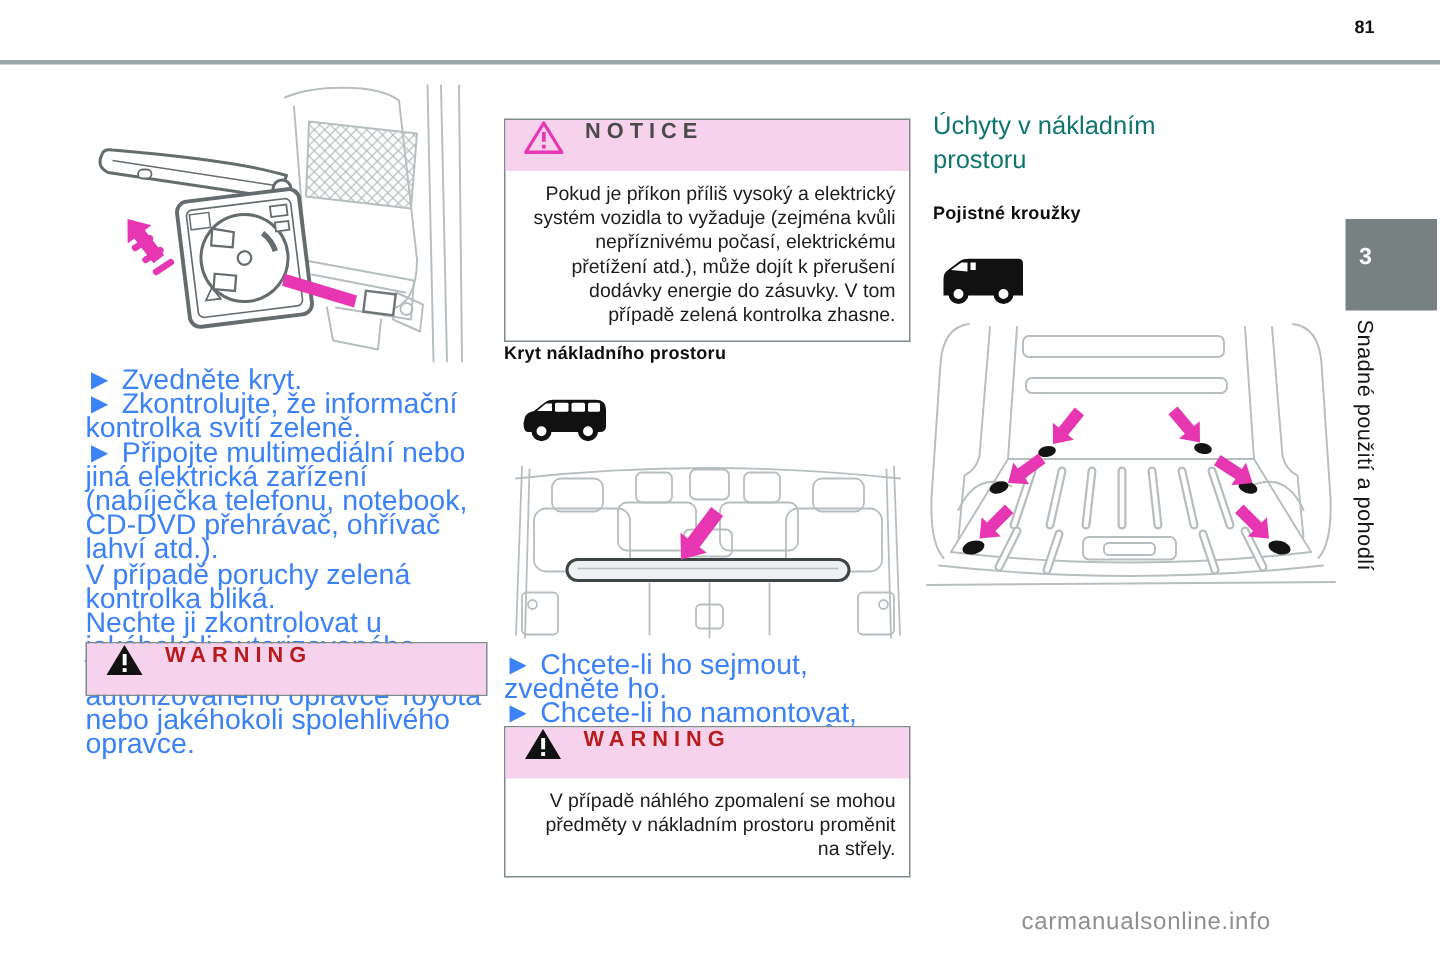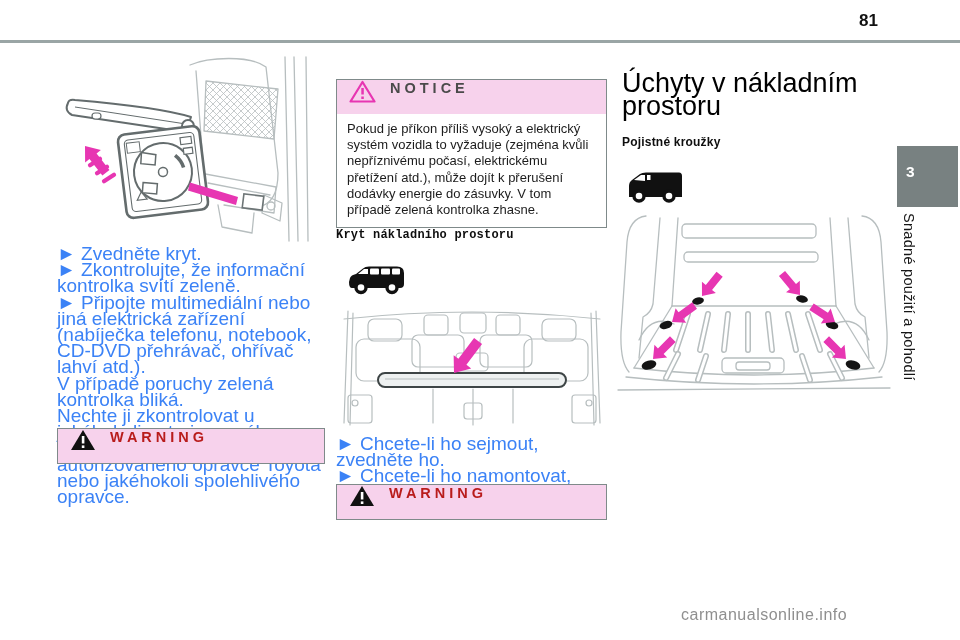--- a/index.html
+++ b/index.html
@@ -2,29 +2,29 @@
 <html><head>
 <meta charset="utf-8">
 <style>
   html,body{margin:0;padding:0;}
   body{
     width:960px;height:640px;position:relative;background:#ffffff;
     font-family:"Liberation Sans","DejaVu Sans",sans-serif;color:#1c1c1c;overflow:hidden;
   }
   .abs{position:absolute;}
   .toprule{position:absolute;left:0;top:40px;width:960px;height:2.5px;background:#9aa5a5;}
-  .pagenum{position:absolute;left:859px;top:11px;font-size:17px;font-weight:700;color:#111;}
+  .pagenum{position:absolute;left:903px;top:11px;font-size:12px;font-weight:700;color:#111;}
   .steps{position:absolute;font-size:19px;line-height:16.2px;white-space:pre-line;color:#3b82f6;}
   .h2{position:absolute;font-size:12px;font-weight:700;color:#0e0e0e;letter-spacing:0.2px;}
-  .h1gray{position:absolute;font-size:27px;line-height:23px;color:#000000;white-space:pre-line;}
+  .h1gray{position:absolute;font-size:17px;line-height:23px;color:#0f766e;white-space:pre-line;}
   .alert{position:absolute;border:1.3px solid #7f8a8a;background:#fff;box-sizing:border-box;}
   .alert .head{background:#f7d2ec;height:34px;display:flex;align-items:flex-start;padding:0 12px;gap:14px;}
   .alert .title{font-size:14.5px;font-weight:700;letter-spacing:4px;color:#b91c1c;}
   .alert.notice .title{color:#4a4a4a;}
-  .alert .body{padding:7px 9px 9px 10px;font-size:13px;line-height:16.2px;white-space:pre-line;color:#1c1c1c;}
+  .alert .body{padding:7px 9px 9px 10px;font-size:13px;line-height:16.2px;white-space:pre-line;color:#1c1c1c;text-align:right;}
   .chapter-tab{position:absolute;left:897px;top:146px;width:61px;height:61px;background:#788181;}
   .chapter-tab span{color:#fff;font-weight:700;font-size:15.5px;position:absolute;left:9px;top:17px;}
   .side-label{position:absolute;left:901px;top:213px;writing-mode:vertical-rl;font-size:14.5px;color:#161616;letter-spacing:0.3px;}
   .watermark{position:absolute;left:681px;top:606px;font-size:16px;color:#8f8f8f;letter-spacing:0.5px;}
   svg{display:block;}
 </style>
 </head>
 <body>
 
 <div class="toprule"></div>
@@ -112,21 +112,21 @@
     <svg width="27" height="23" viewBox="0 0 27 23">
       <polygon points="13.5,2 25.5,21.5 1.5,21.5" fill="none" stroke="#e736b2" stroke-width="2.2" stroke-linejoin="round"></polygon>
       <rect x="12.3" y="8" width="2.5" height="6.5" fill="#e736b2"></rect>
       <rect x="12.3" y="16.5" width="2.5" height="2.5" fill="#e736b2"></rect>
     </svg>
     <span class="title">NOTICE</span>
   </div>
   <div class="body">Pokud je příkon příliš vysoký a elektrický systém vozidla to vyžaduje (zejména kvůli nepříznivému počasí, elektrickému přetížení atd.), může dojít k přerušení dodávky energie do zásuvky. V tom případě zelená kontrolka zhasne.</div>
 </div>
 
-<div class="h2" style="left:336px;top:228px;font-family:Liberation Mono, monospace;">Kryt nákladního prostoru</div>
+<div class="h2" style="left:336px;top:228px;">Kryt nákladního prostoru</div>
 
 <div class="abs" style="left:348px;top:265px;">
   <svg width="57" height="30" viewBox="0 0 57 30">
     <path d="M4,23 Q1,23 1,17 L2,13 Q3,10 8,9 L15,3.5 Q17,1.5 21,1.5 L49,1.5 Q56,1.5 56,8 L56,19 Q56,23 52,23 Z" fill="#111"></path>
     <path d="M10,9 L16,4 L20,4 L20,9 Z" fill="#fff"></path>
     <rect x="22" y="3.5" width="9" height="6" rx="1" fill="#fff"></rect>
     <rect x="33" y="3.5" width="9" height="6" rx="1" fill="#fff"></rect>
     <rect x="44" y="3.5" width="8" height="6" rx="1" fill="#fff"></rect>
     <circle cx="13" cy="22.5" r="5" fill="#fff" stroke="#111" stroke-width="3.4"></circle>
     <circle cx="44" cy="22.5" r="5" fill="#fff" stroke="#111" stroke-width="3.4"></circle>
@@ -173,20 +173,21 @@
 
 <div class="alert" style="left:336px;top:484px;width:271px;">
   <div class="head">
     <svg width="26" height="22" viewBox="0 0 26 22">
       <polygon points="13,1 25,21 1,21" fill="#111"></polygon>
       <rect x="11.8" y="7" width="2.6" height="7.5" fill="#fff"></rect>
       <rect x="11.8" y="16.4" width="2.6" height="2.6" fill="#fff"></rect>
     </svg>
     <span class="title">WARNING</span>
   </div>
+  <div class="body">V případě náhlého zpomalení se mohou předměty v nákladním prostoru proměnit na střely.</div>
 </div>
 
 <div class="h1gray" style="left:622px;top:72px;width:240px;">Úchyty v nákladním
 prostoru</div>
 <div class="h2" style="left:622px;top:135px;">Pojistné kroužky</div>
 
 <div class="abs" style="left:626px;top:171px;">
   <svg width="58" height="32" viewBox="0 0 58 32">
     <path d="M3,26 L3,15 Q3,11 6,9 L14,3 Q16,1.5 20,1.5 L53,1.5 Q56,1.5 56,5 L56,26 Z" fill="#111"></path>
     <path d="M8,9 L15,4 L19,4 L19,10 Z" fill="#fff"></path>

